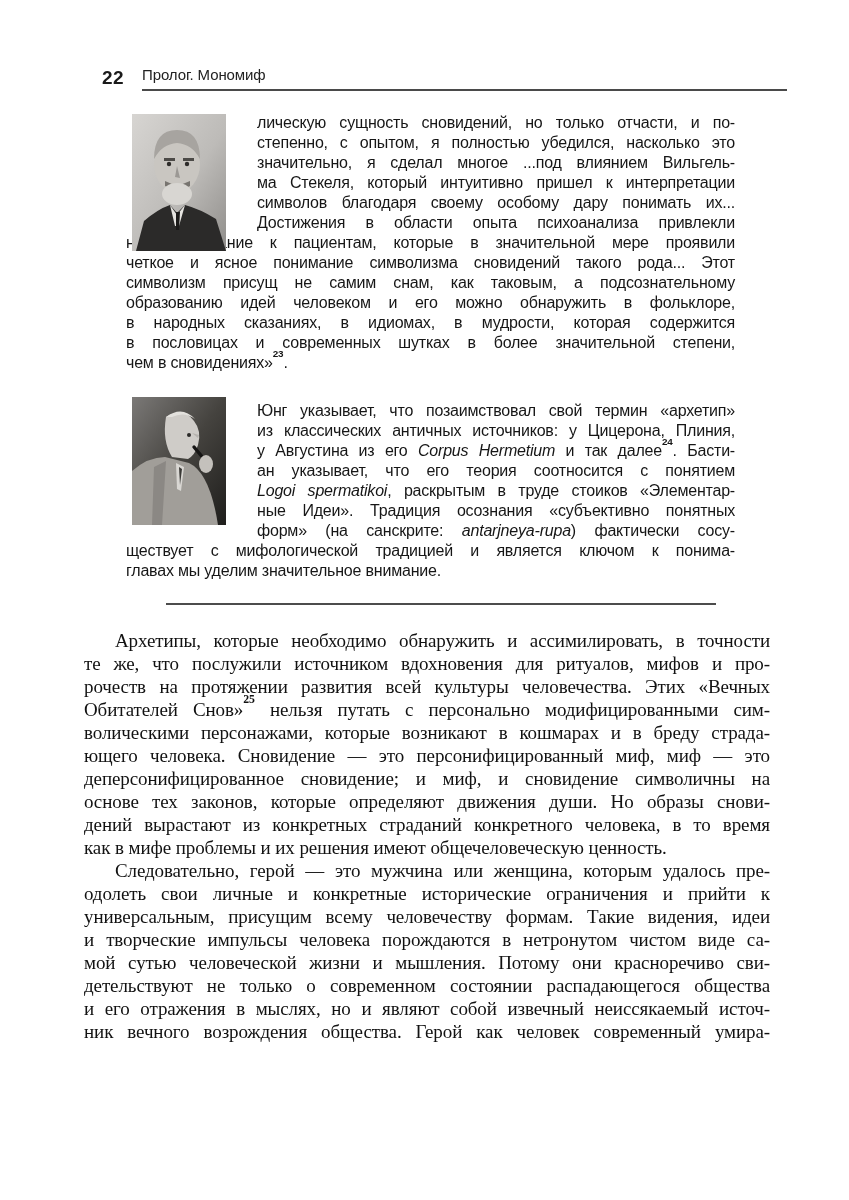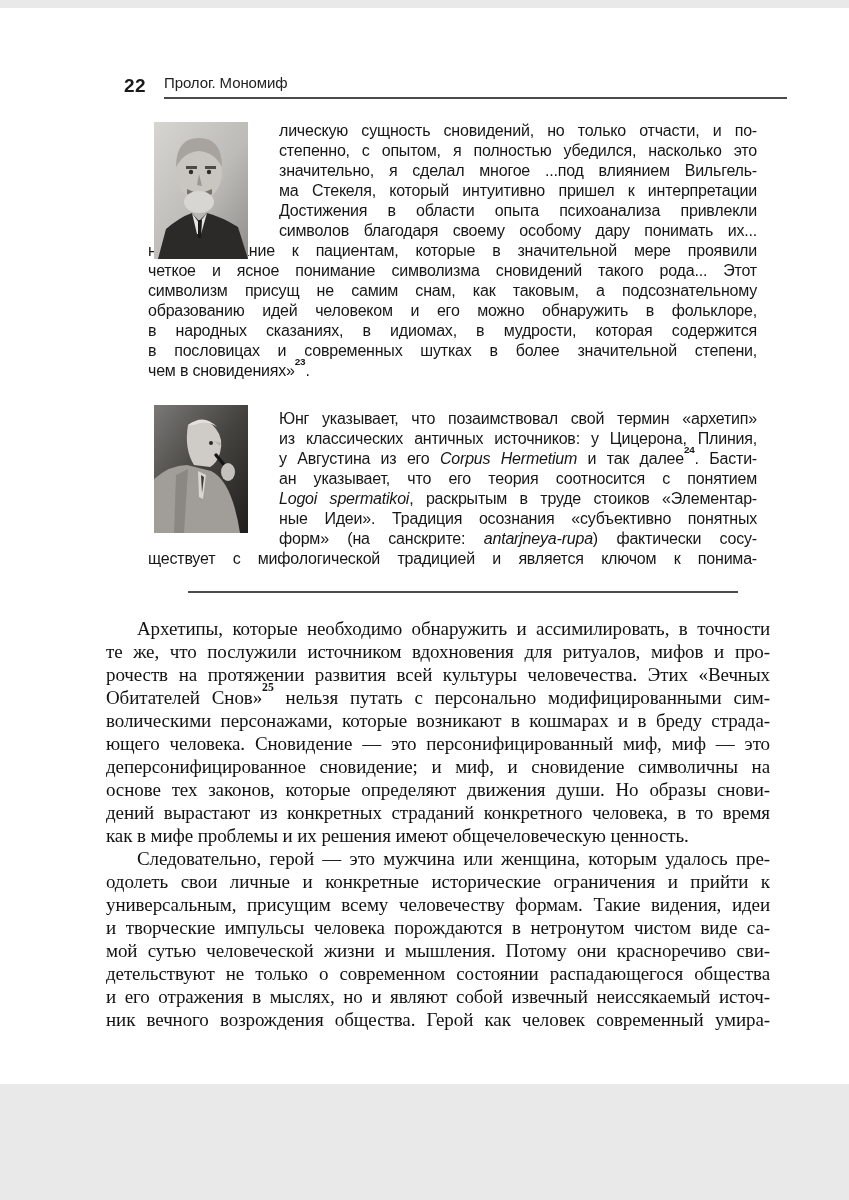--- a/index.html
+++ b/index.html
@@ -1,22 +1,22 @@
 <!DOCTYPE html>
 <html lang="ru"><head>
 <meta charset="utf-8">
 <style>
   html,body{margin:0;padding:0;background:#e9e9e9;}
   .page{
     position:relative;
-    width:849px;height:1076px;
-    margin:8px auto;
+    width:849px;height:1200px;
+    margin:0 auto;
     background:#ffffff;
     box-sizing:border-box;
-    padding:66px 79px 0 106px;
+    padding:66px 79px 0 84px;
     font-family:"Liberation Sans",sans-serif;
     color:#141414;
     overflow:hidden;
   }
   
   .header{display:flex;align-items:flex-end;}
   .pagenum{
     width:58px;box-sizing:border-box;padding-left:18px;padding-bottom:3px;
     font:700 19px/20px "Liberation Sans",sans-serif;color:#1a1a1a;letter-spacing:.5px;
   }
@@ -88,22 +88,22 @@
         <path d="M4,137 L12,107 Q26,95 38,91 L45,99 L53,91 Q68,95 84,105 L94,137 Z" fill="#2b2a29"></path>
         <path d="M38,91 L45,101 L53,91 L47,112 L43,112 Z" fill="#e6e4e0"></path>
         <path d="M44,98 L48,98 L47,116 L44,116 Z" fill="#1b1a19"></path>
       </svg>
     </div>
     <div class="quote-lines">
         <div class="line ind j">лическую сущность сновидений, но только отчасти, и по-</div>
         <div class="line ind j">степенно, с опытом, я полностью убедился, насколько это</div>
         <div class="line ind j">значительно, я сделал многое ...под влиянием Вильгель-</div>
         <div class="line ind j">ма Стекеля, который интуитивно пришел к интерпретации</div>
+        <div class="line ind j">символов благодаря своему особому дару понимать их...</div>
         <div class="line ind j">Достижения в области опыта психоанализа привлекли</div>
-        <div class="line ind j">символов благодаря своему особому дару понимать их...</div>
         <div class="line j">наше внимание к пациентам, которые в значительной мере проявили</div>
         <div class="line j">четкое и ясное понимание символизма сновидений такого рода... Этот</div>
         <div class="line j">символизм присущ не самим снам, как таковым, а подсознательному</div>
         <div class="line j">образованию идей человеком и его можно обнаружить в фольклоре,</div>
         <div class="line j">в народных сказаниях, в идиомах, в мудрости, которая содержится</div>
         <div class="line j">в пословицах и современных шутках в более значительной степени,</div>
         <div class="line">чем в сновидениях»<sup>23</sup>.</div>
       </div>
   </section>
 
@@ -132,20 +132,21 @@
     </div>
     <div class="quote-lines">
         <div class="line ind j">Юнг указывает, что позаимствовал свой термин «архетип»</div>
         <div class="line ind j">из классических античных источников: у Цицерона, Плиния,</div>
         <div class="line ind j">у Августина из его <i>Corpus Hermetium</i> и так далее<sup>24</sup>. Басти-</div>
         <div class="line ind j">ан указывает, что его теория соотносится с понятием</div>
         <div class="line ind j"><i>Logoi spermatikoi</i>, раскрытым в труде стоиков «Элементар-</div>
         <div class="line ind j">ные Идеи». Традиция осознания «субъективно понятных</div>
         <div class="line ind j">форм» (на санскрите: <i>antarjneya-rupa</i>) фактически сосу-</div>
         <div class="line j">ществует с мифологической традицией и является ключом к понима-</div>
+        <div class="line">главах мы уделим значительное внимание.</div>
       </div>
   </section>
 
   <div class="separator"></div>
 
   <div class="body-text">
     <div class="body-para">
         <div class="line pind j">Архетипы, которые необходимо обнаружить и ассимилировать, в точности</div>
         <div class="line j">те же, что послужили источником вдохновения для ритуалов, мифов и про-</div>
         <div class="line j">рочеств на протяжении развития всей культуры человечества. Этих «Вечных</div>

